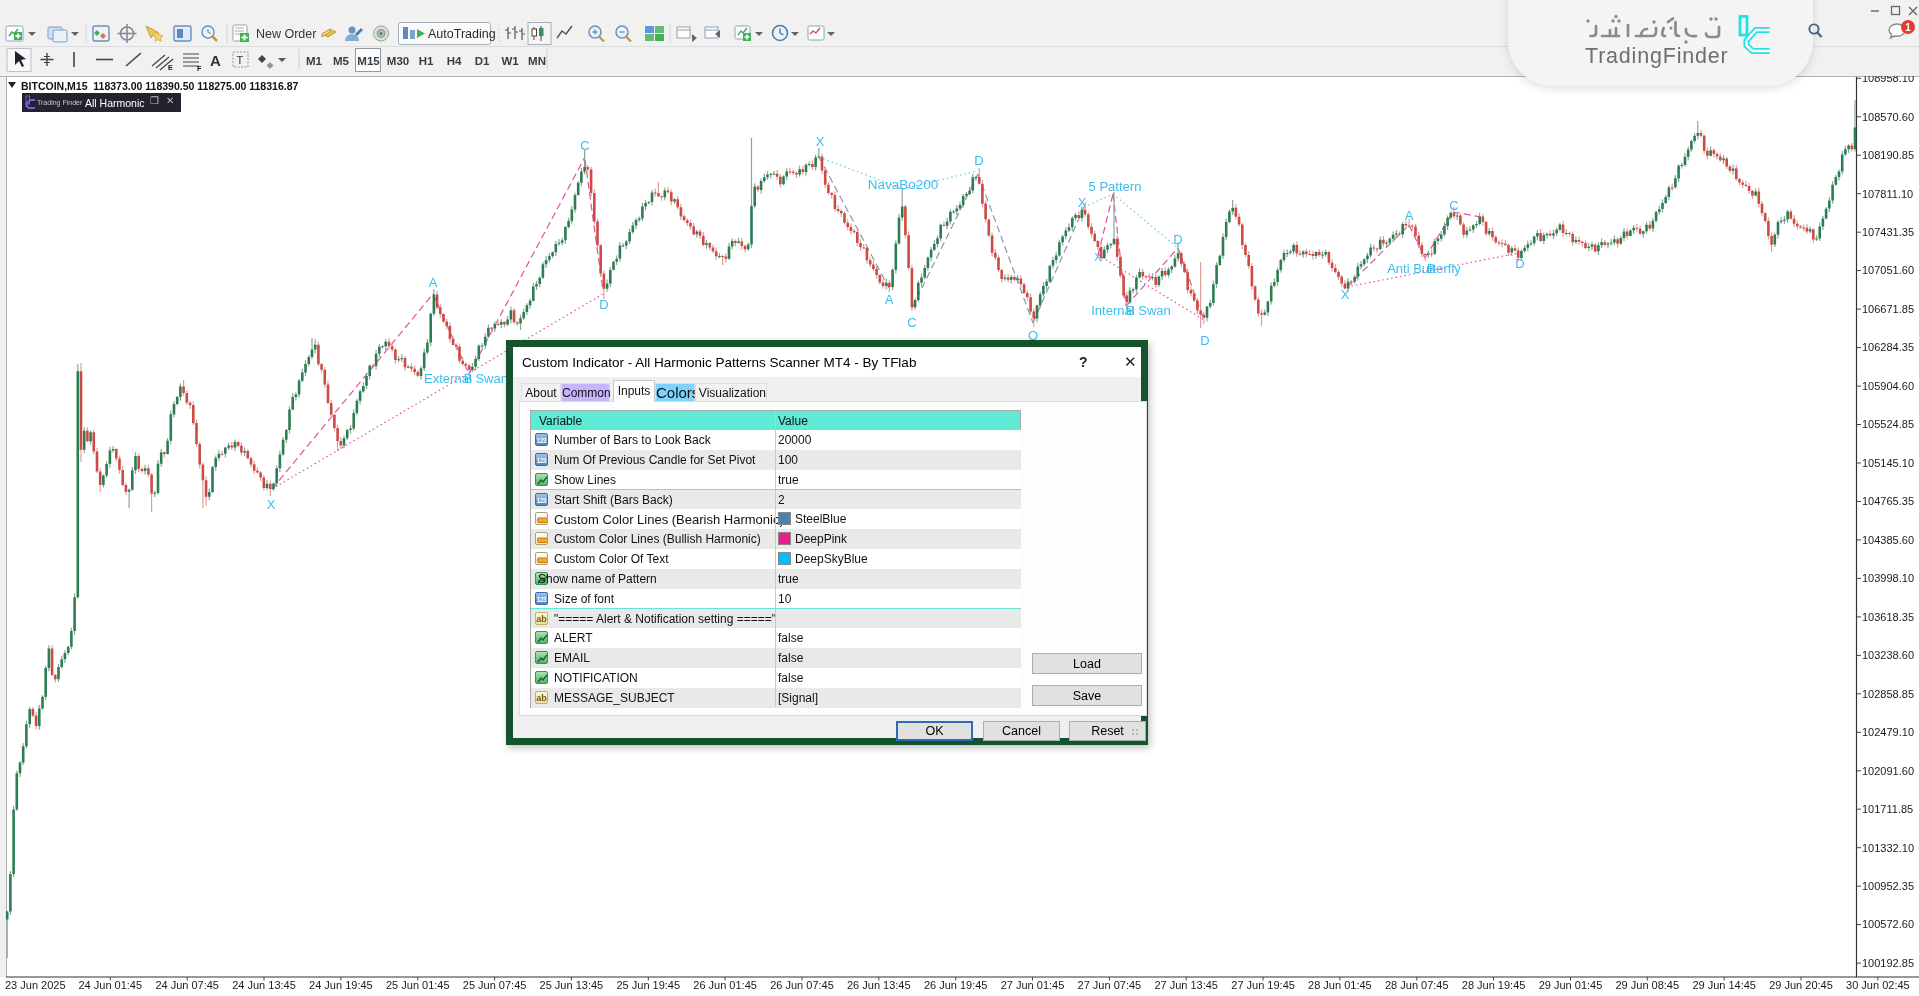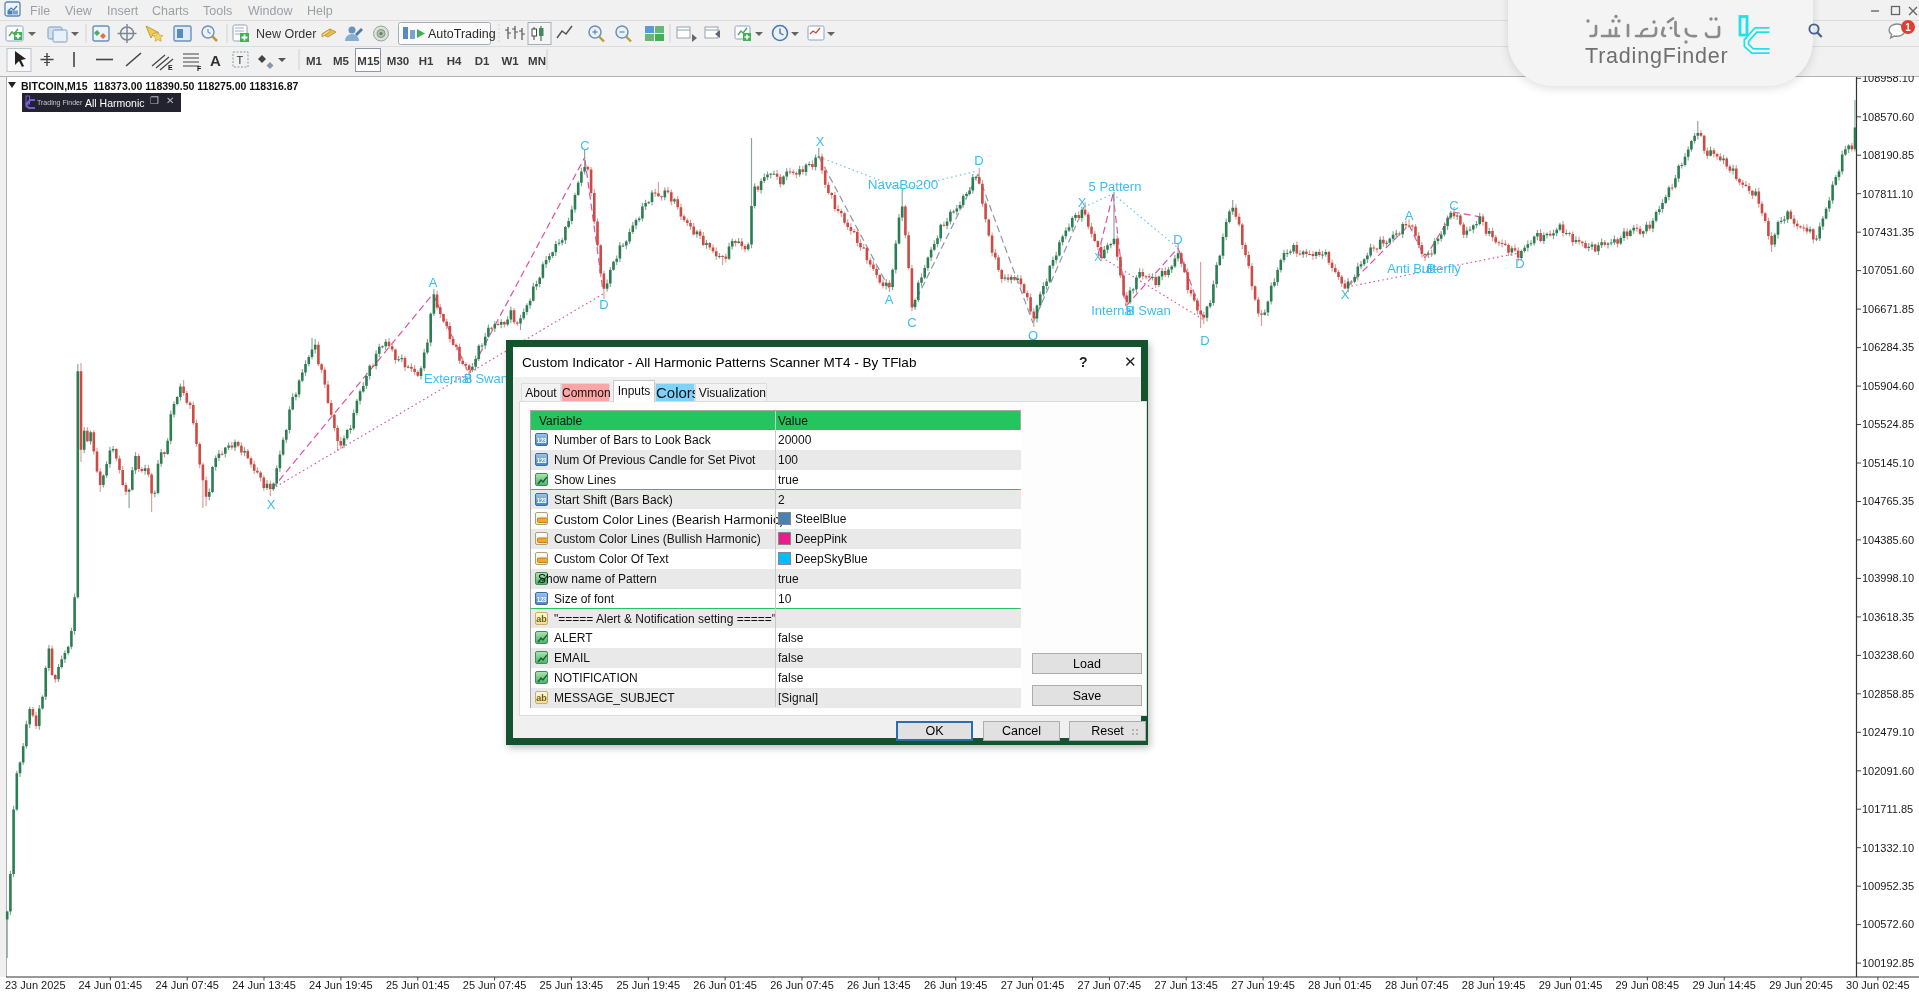--- a/index.html
+++ b/index.html
@@ -171,35 +171,20 @@
       <rect x="1" y="1" width="3.5" height="8" stroke="#7a5bd6" fill="none"></rect>
       <path d="M10 5h-5l-3.5 4v2l2.5 2h6" stroke="#7a5bd6" stroke-width="2.2" fill="none"></path>
     </svg>
   <span style="position:absolute;left:15px;top:6px;font-size:7px;color:#c8c8d0">Trading Finder</span>
   <span style="position:absolute;left:63px;top:4px;font-size:10.5px;color:#fff">All Harmonic</span>
   <span style="position:absolute;left:128px;top:2px;font-size:10px;color:#b8b8c0">❐</span>
   <span style="position:absolute;left:144px;top:2px;font-size:10px;color:#b8b8c0">✕</span>
 </div>
 
 <div style="position:absolute;left:0;top:0;width:1919px;height:76px;background:#f1f1f1">
- <div style="position:absolute;left:0;top:0;width:100%;height:21px;border-bottom:1px solid #dcdcdc;font-size:12.5px;color:#9a9fa6;font-family:'Liberation Sans',sans-serif">
-   <svg width="20" height="18" style="position:absolute;left:4px;top:1px">
-        <rect x="1" y="1" width="15" height="14" rx="2" fill="#eef4fb" stroke="#5b87b5" stroke-width="1.3"></rect>
-        <path d="M4 10l3-3 2.5 2L13 5" stroke="#4a7fb5" stroke-width="1.3" fill="none"></path>
-        <rect x="3.5" y="9.5" width="5" height="4" fill="#4a7fb5"></rect>
-        <rect x="9" y="9.5" width="5" height="4" fill="#7aa3cc"></rect>
-      </svg>
-   <span style="position:absolute;left:30px;top:4px">File</span>
-      <span style="position:absolute;left:65px;top:4px">View</span>
-      <span style="position:absolute;left:107px;top:4px">Insert</span>
-      <span style="position:absolute;left:152px;top:4px">Charts</span>
-      <span style="position:absolute;left:203px;top:4px">Tools</span>
-      <span style="position:absolute;left:248px;top:4px">Window</span>
-      <span style="position:absolute;left:307px;top:4px">Help</span>
- </div>
  <div style="position:absolute;left:0;top:21px;width:100%;height:26px;border-bottom:1px solid #dcdcdc"></div>
  <svg width="860" height="52" style="position:absolute;left:0;top:21px">
 
 <g opacity="0.9">
 <rect x="6" y="5" width="17" height="15" rx="1.5" fill="#fff" stroke="#7d9cc0"></rect>
 <path d="M9 15l3-4 2 2 4-5" stroke="#3f9e53" stroke-width="1.5" fill="none"></path>
 <path d="M14 11h8v8h-8z" fill="#2eac44"></path>
         <path d="M18 12.5v5M15.5 15h5" stroke="#fff" stroke-width="1.8"></path>
 <path d="M28 11l4 4 4-4z" fill="#555"></path>
 <rect x="48" y="6" width="14" height="12" rx="1.5" fill="#cfe0f2" stroke="#6f93bd"></rect>
@@ -355,28 +340,28 @@
 </svg>
 
 <div style="position:absolute;left:506px;top:340px;width:642px;height:405px;background:#f0f0f0;border:7px solid #14532d;box-shadow:2px 3px 7px rgba(0,0,0,.25);font-family:'Liberation Sans',sans-serif">
   <div style="position:absolute;left:0;top:0;width:100%;height:30px;background:#fff">
     <div style="position:absolute;left:9px;top:8px;font-size:13.5px;color:#000">Custom Indicator - All Harmonic Patterns Scanner MT4 - By TFlab</div>
     <div style="position:absolute;left:566px;top:7px;font-size:14px;color:#222;font-weight:bold">?</div>
     <div style="position:absolute;left:611px;top:6px;font-size:15px;color:#222">✕</div>
   </div>
 
   <div style="position:absolute;left:8px;top:36px;width:40px;height:18px;background:#f2f2f2;border:1px solid #dcdcdc;border-bottom:none;text-align:center;font-size:12px;color:#111;line-height:18px">About</div>
-  <div style="position:absolute;left:48px;top:36px;width:49px;height:18px;background:#fca5a5;border:1px solid #dcdcdc;border-bottom:none;text-align:right;font-size:12px;color:#111;line-height:18px">Common</div>
+  <div style="position:absolute;left:48px;top:36px;width:49px;height:18px;background:#c4b5fd;border:1px solid #dcdcdc;border-bottom:none;text-align:right;font-size:12px;color:#111;line-height:18px">Common</div>
   <div style="position:absolute;left:100px;top:33px;width:42px;height:22px;background:#fff;border:1px solid #c8c8c8;border-bottom:none;text-align:center;font-size:12px;color:#111;line-height:21px;z-index:3">Inputs</div>
   <div style="position:absolute;left:142px;top:36px;width:40px;height:18px;background:#7dd3fc;border:1px solid #dcdcdc;border-bottom:none;text-align:center;font-size:15px;color:#111;line-height:18px">Colors</div>
   <div style="position:absolute;left:182px;top:36px;width:72px;height:18px;background:#f2f2f2;border:1px solid #dcdcdc;border-bottom:none;text-align:right;font-size:12px;color:#111;line-height:18px">Visualization</div>
 
   <div style="position:absolute;left:6px;top:54px;width:628px;height:315px;background:#fdfdfd;border:1px solid #dcdcdc"></div>
 
-  <div style="position:absolute;left:17px;top:63px;width:491px;height:298px;background:#22c55e;border:1px solid #a8a8a8">
+  <div style="position:absolute;left:17px;top:63px;width:491px;height:298px;background:#5eead4;border:1px solid #a8a8a8">
     <div style="position:absolute;left:8px;top:3px;font-size:12px;color:#111">Variable</div>
     <div style="position:absolute;left:247px;top:3px;font-size:12px;color:#111">Value</div>
     <div style="position:absolute;left:0;top:19px;width:100%;height:1px;background:#c8c8c8"></div>
     <div style="position:absolute;left:244px;top:0;width:1px;height:100%;background:#c8c8c8"></div>
     <div style="position:absolute;left:0;top:19px;width:491px;height:278px;overflow:hidden">
         <div style="position:absolute;left:0px;top:0.0px;width:490px;height:19.8px;background:#ffffff">
           <div style="position:absolute;left:4px;top:3px;width:13px;height:13px">
             <span class="ic" style="background:linear-gradient(180deg,#9cc3ea,#4a86c8);border:1px solid #3a6ea5;color:#fff;font-size:6.5px;font-weight:bold;line-height:13px;text-align:center;letter-spacing:-0.5px">123</span>
           </div>
           <div style="position:absolute;left:23px;top:3px;font-size:12px;color:#111;white-space:nowrap">Number of Bars to Look Back</div>

